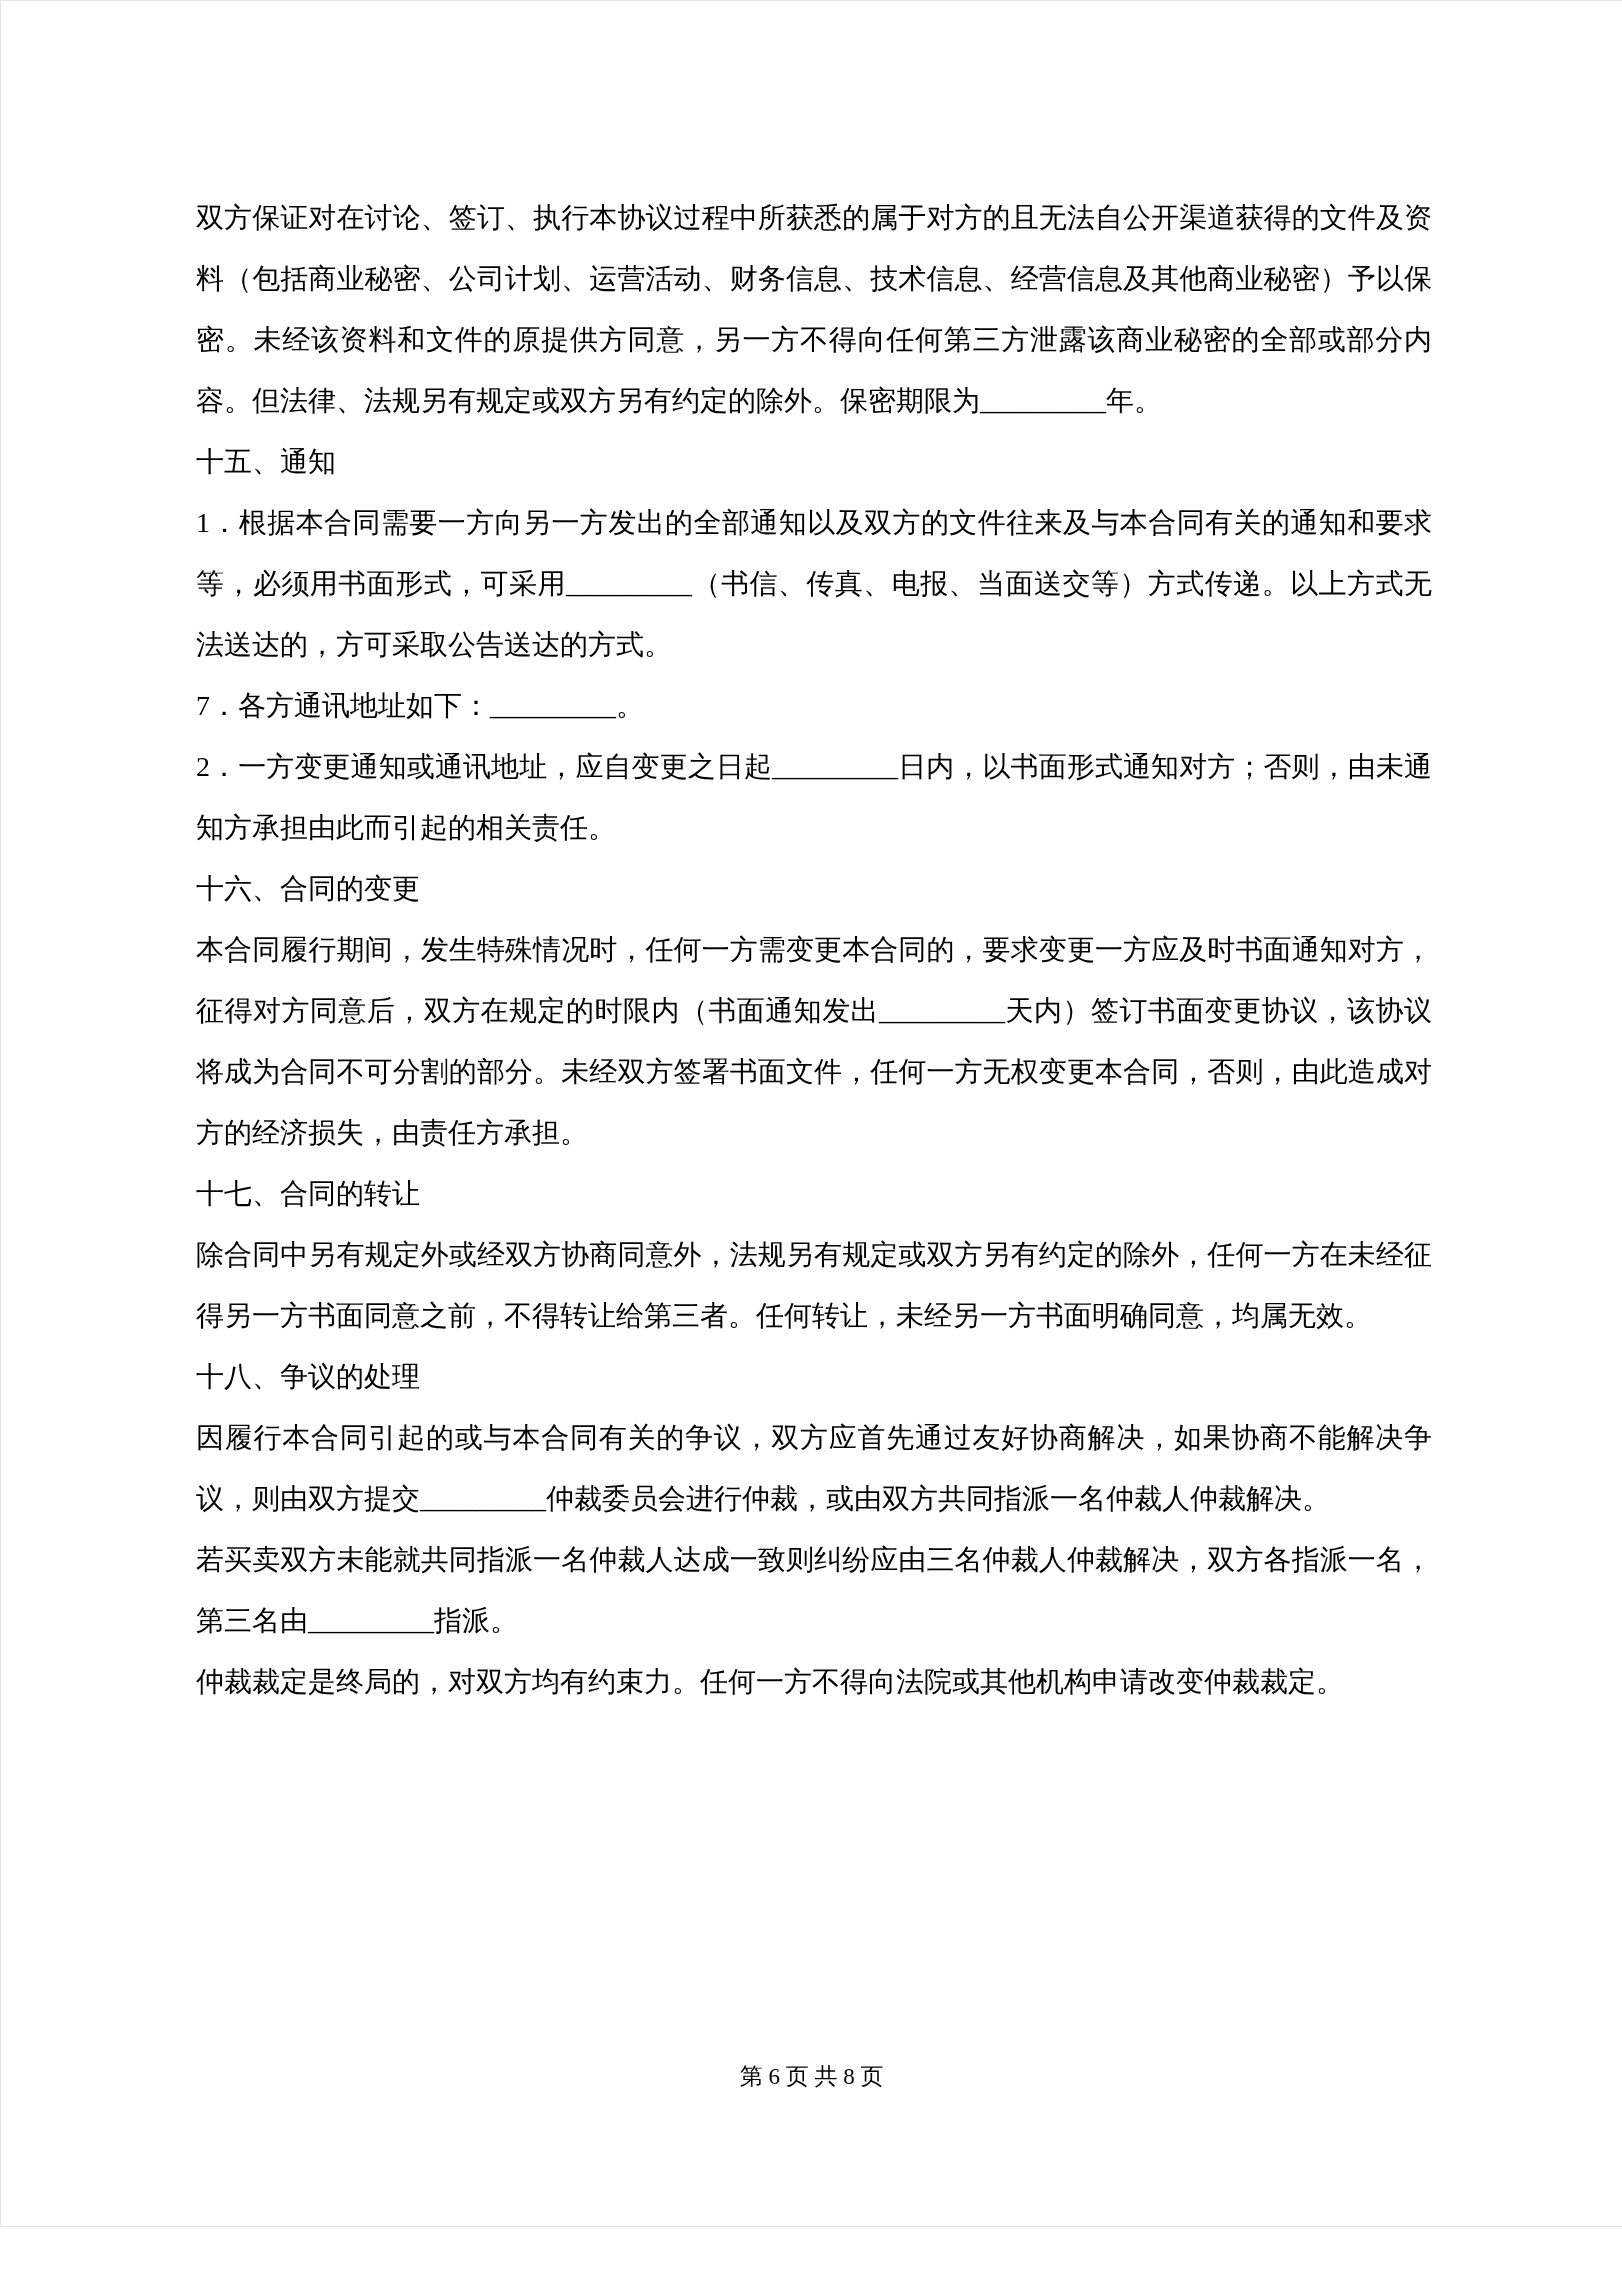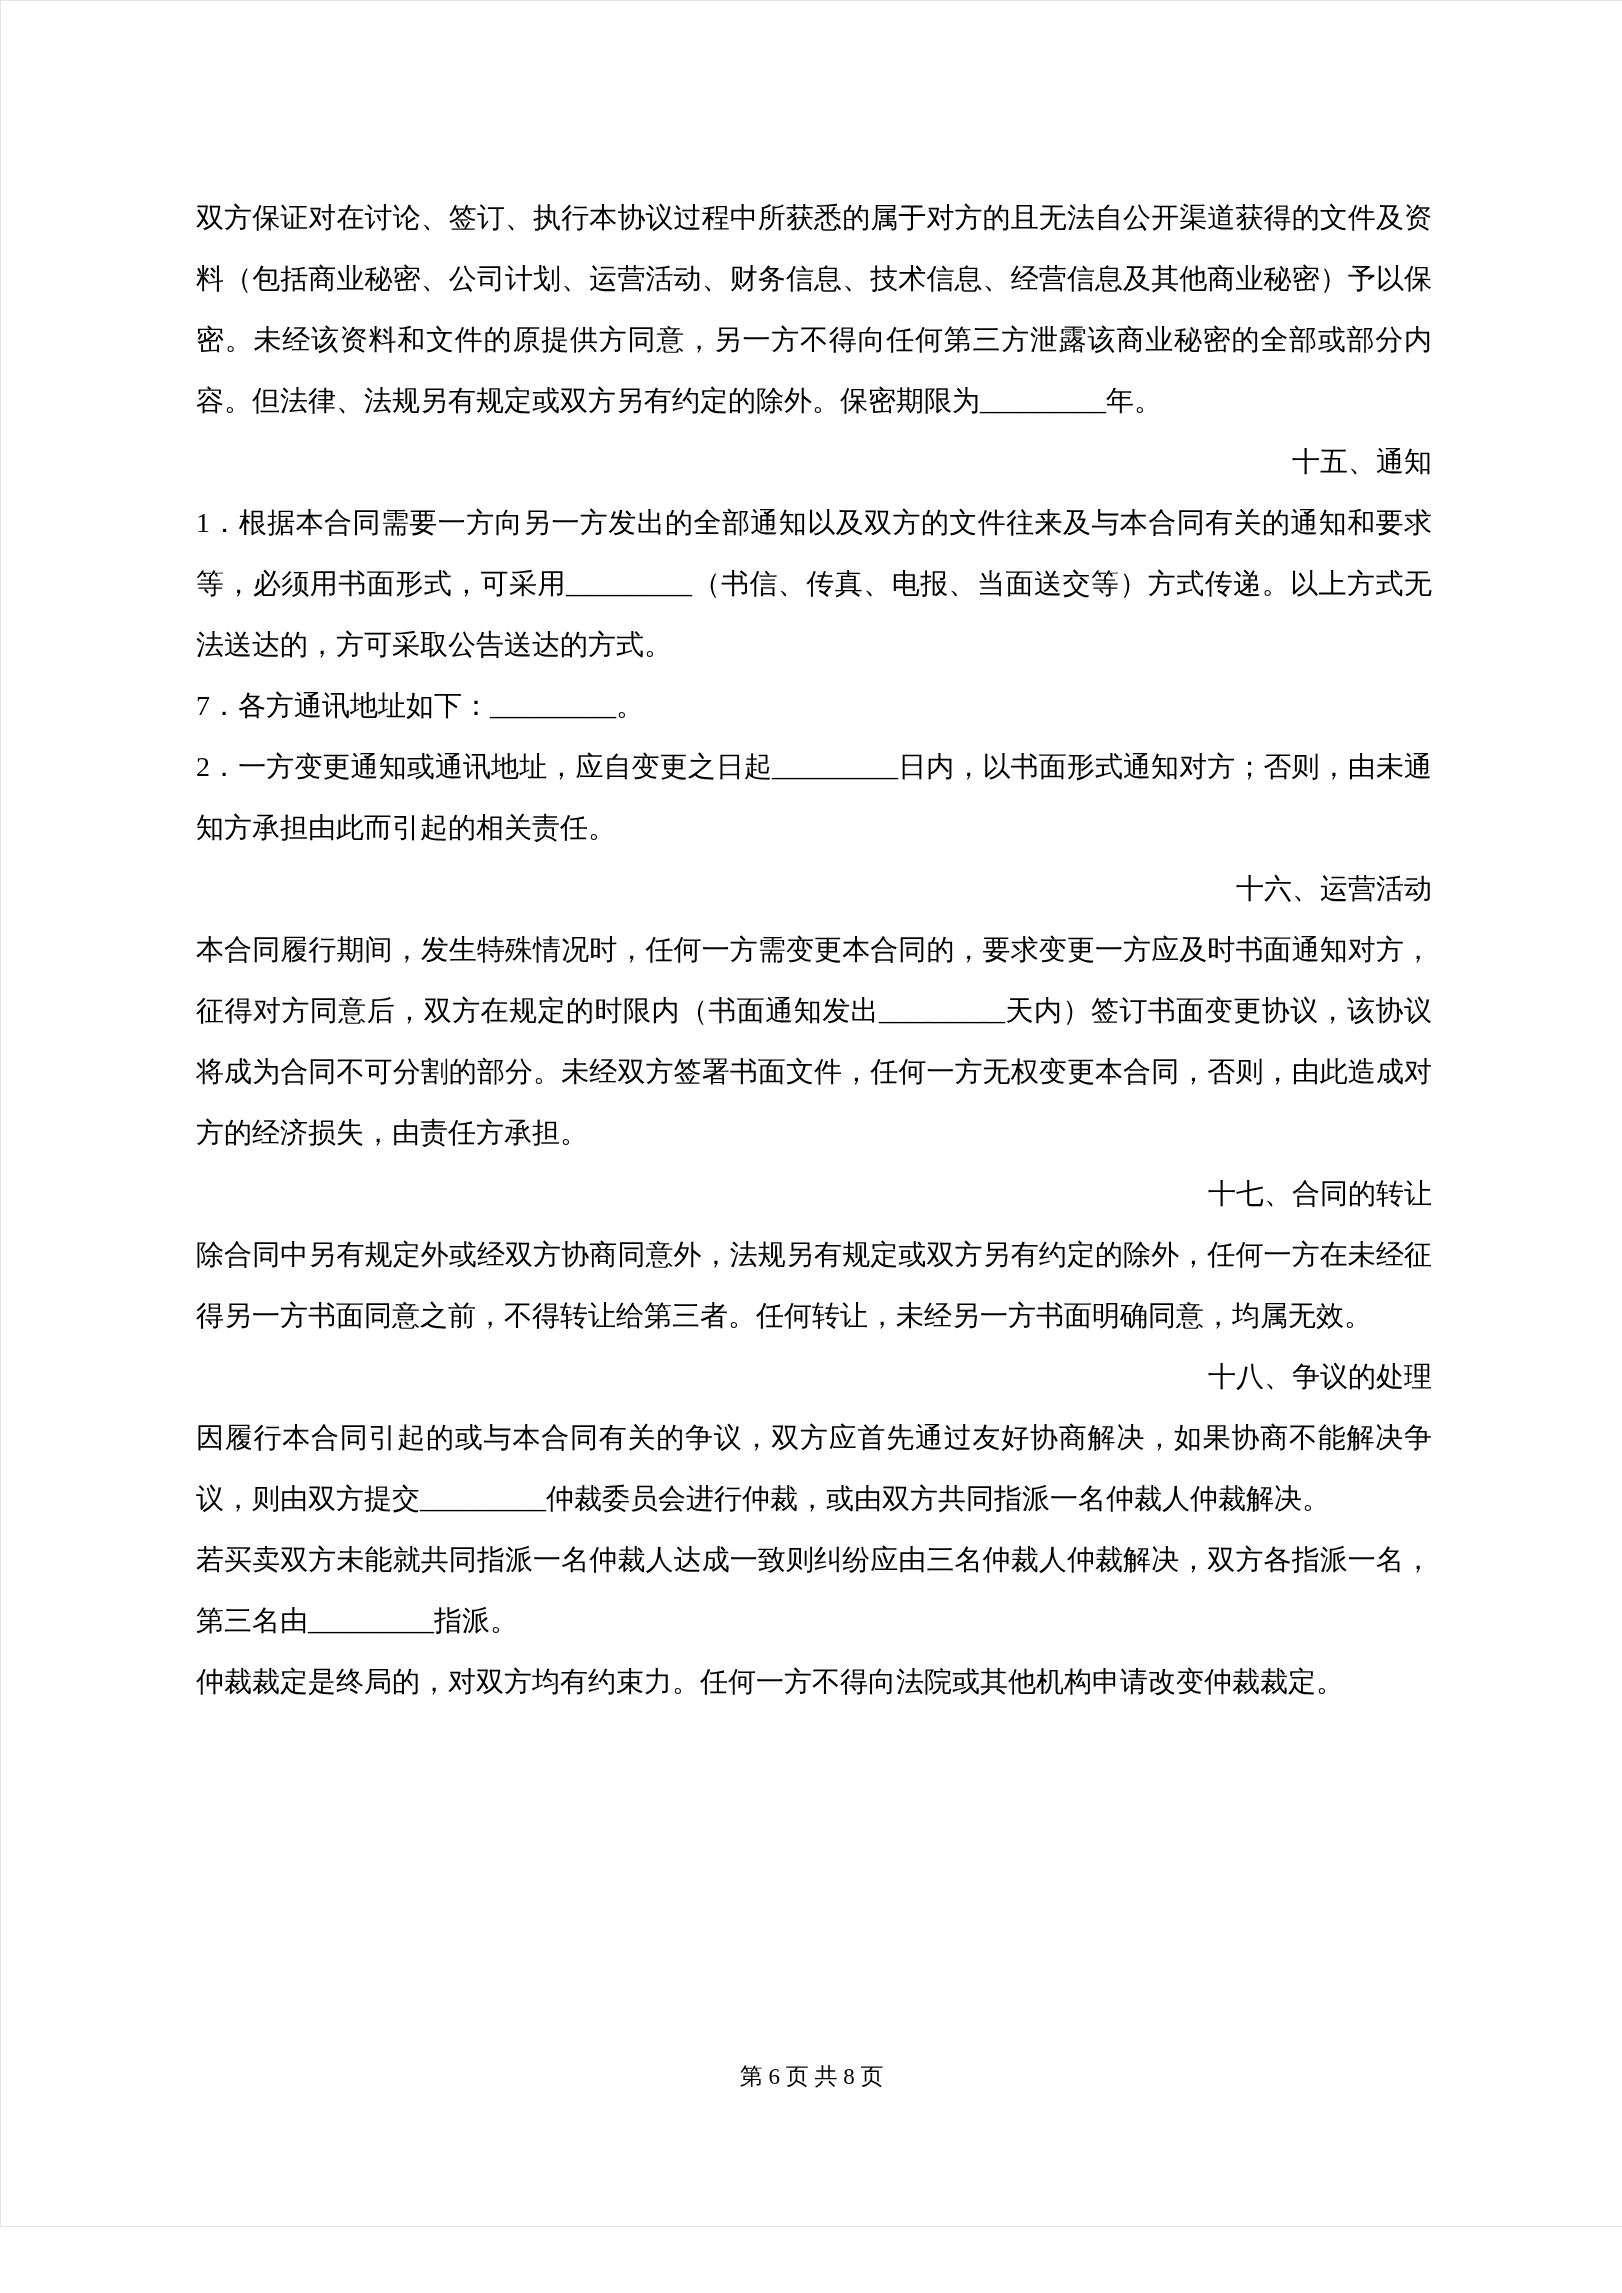--- a/index.html
+++ b/index.html
@@ -27,21 +27,21 @@
   .para {
     margin: 0;
     font-size: 28px;
     line-height: 61px;
     text-align: justify;
     text-justify: inter-ideograph;
     word-break: break-all;
     color: #000000;
   }
   .para.heading {
-    text-align: right;
+    text-align: left;
   }
   .footer {
     position: absolute;
     left: 0;
     right: 0;
     bottom: 136px;
     text-align: center;
     font-size: 23px;
     line-height: 27px;
     color: #000000;
@@ -51,21 +51,21 @@
 </head>
 <body>
 
 <div class="page">
   <div class="content" id="paragraph-container">
       <p class="para">双方保证对在讨论、签订、执行本协议过程中所获悉的属于对方的且无法自公开渠道获得的文件及资料（包括商业秘密、公司计划、运营活动、财务信息、技术信息、经营信息及其他商业秘密）予以保密。未经该资料和文件的原提供方同意，另一方不得向任何第三方泄露该商业秘密的全部或部分内容。但法律、法规另有规定或双方另有约定的除外。保密期限为_________年。</p>
       <p class="para heading">十五、通知</p>
       <p class="para">1．根据本合同需要一方向另一方发出的全部通知以及双方的文件往来及与本合同有关的通知和要求等，必须用书面形式，可采用_________（书信、传真、电报、当面送交等）方式传递。以上方式无法送达的，方可采取公告送达的方式。</p>
       <p class="para">7．各方通讯地址如下：_________。</p>
       <p class="para">2．一方变更通知或通讯地址，应自变更之日起_________日内，以书面形式通知对方；否则，由未通知方承担由此而引起的相关责任。</p>
-      <p class="para heading">十六、运营活动</p>
+      <p class="para heading">十六、合同的变更</p>
       <p class="para">本合同履行期间，发生特殊情况时，任何一方需变更本合同的，要求变更一方应及时书面通知对方，征得对方同意后，双方在规定的时限内（书面通知发出_________天内）签订书面变更协议，该协议将成为合同不可分割的部分。未经双方签署书面文件，任何一方无权变更本合同，否则，由此造成对方的经济损失，由责任方承担。</p>
       <p class="para heading">十七、合同的转让</p>
       <p class="para">除合同中另有规定外或经双方协商同意外，法规另有规定或双方另有约定的除外，任何一方在未经征得另一方书面同意之前，不得转让给第三者。任何转让，未经另一方书面明确同意，均属无效。</p>
       <p class="para heading">十八、争议的处理</p>
       <p class="para">因履行本合同引起的或与本合同有关的争议，双方应首先通过友好协商解决，如果协商不能解决争议，则由双方提交_________仲裁委员会进行仲裁，或由双方共同指派一名仲裁人仲裁解决。</p>
       <p class="para">若买卖双方未能就共同指派一名仲裁人达成一致则纠纷应由三名仲裁人仲裁解决，双方各指派一名，第三名由_________指派。</p>
       <p class="para">仲裁裁定是终局的，对双方均有约束力。任何一方不得向法院或其他机构申请改变仲裁裁定。</p>
     </div>
   <div class="footer">
     <span>第 6 页 共 8 页</span>

